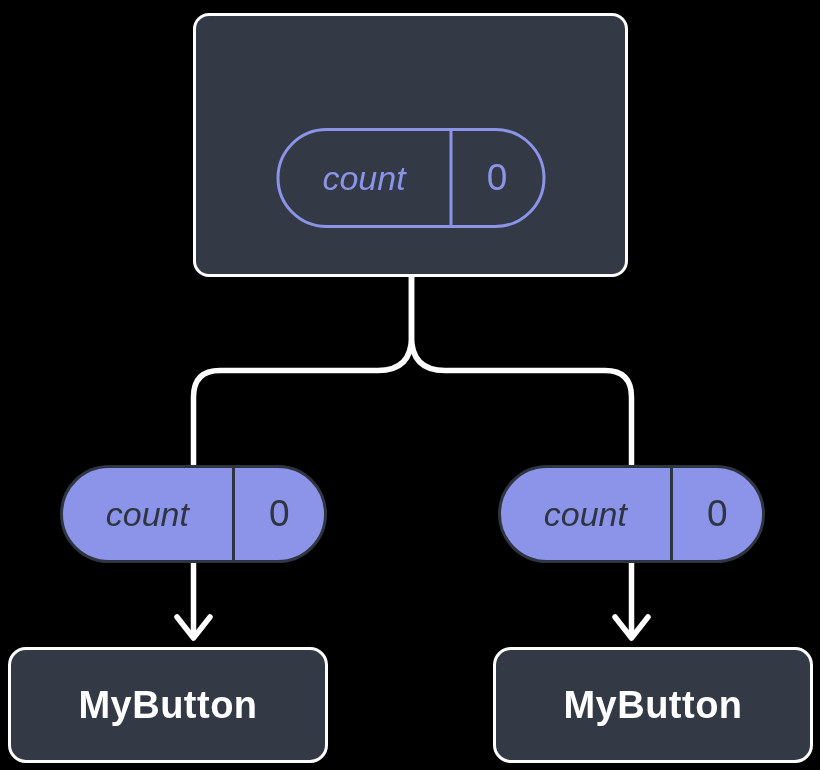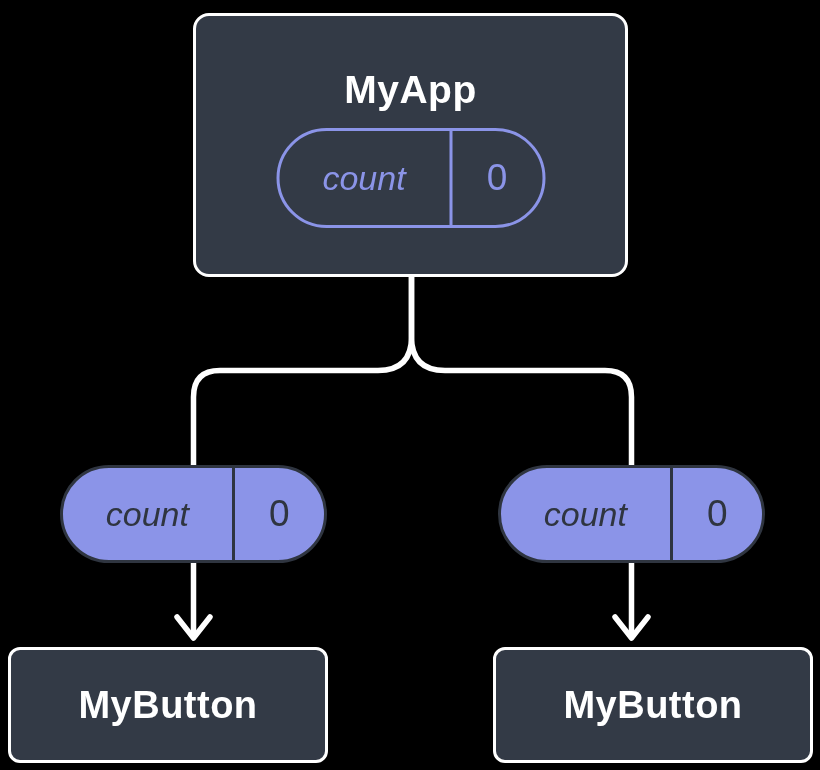--- a/index.html
+++ b/index.html
@@ -99,21 +99,21 @@
     color: var(--text-dark);
     z-index: 1;
   }
   .prop-pill .pill-name { border-right: 3px solid var(--text-dark); }
   .prop-pill-left  { left: 60px; }
   .prop-pill-right { left: 498px; }
 
   .button-node {
     top: 647px;
     width: 320px; height: 116px;
-    border-radius: 12px;
+    border-radius: 18px;
     display: flex;
     align-items: center;
     justify-content: center;
     color: var(--text-light);
     font-size: 38px;
     font-weight: 600;
     letter-spacing: 0.5px;
   }
   .button-node-left  { left: 8px; }
   .button-node-right { left: 493px; }
@@ -129,21 +129,20 @@
     <path d="M411.5 277 L411.5 337 Q411.5 370.5 445 370.5 L605 370.5 Q631.5 370.5 631.5 397 L631.5 515"></path>
 
     <path d="M193.5 540 L193.5 633"></path>
     <path d="M177 617 L193.5 638 L210 617"></path>
 
     <path d="M631.5 540 L631.5 633"></path>
     <path d="M615 617 L631.5 638 L648 617"></path>
   </svg>
 
   <div class="node app-node">
-    <div class="app-title">MyApp</div>
     <div class="state-pill">
       <div class="pill-name">count</div>
       <div class="pill-value">0</div>
     </div>
   </div>
 
   <div class="prop-pill prop-pill-left">
     <div class="pill-name">count</div>
     <div class="pill-value">0</div>
   </div>

